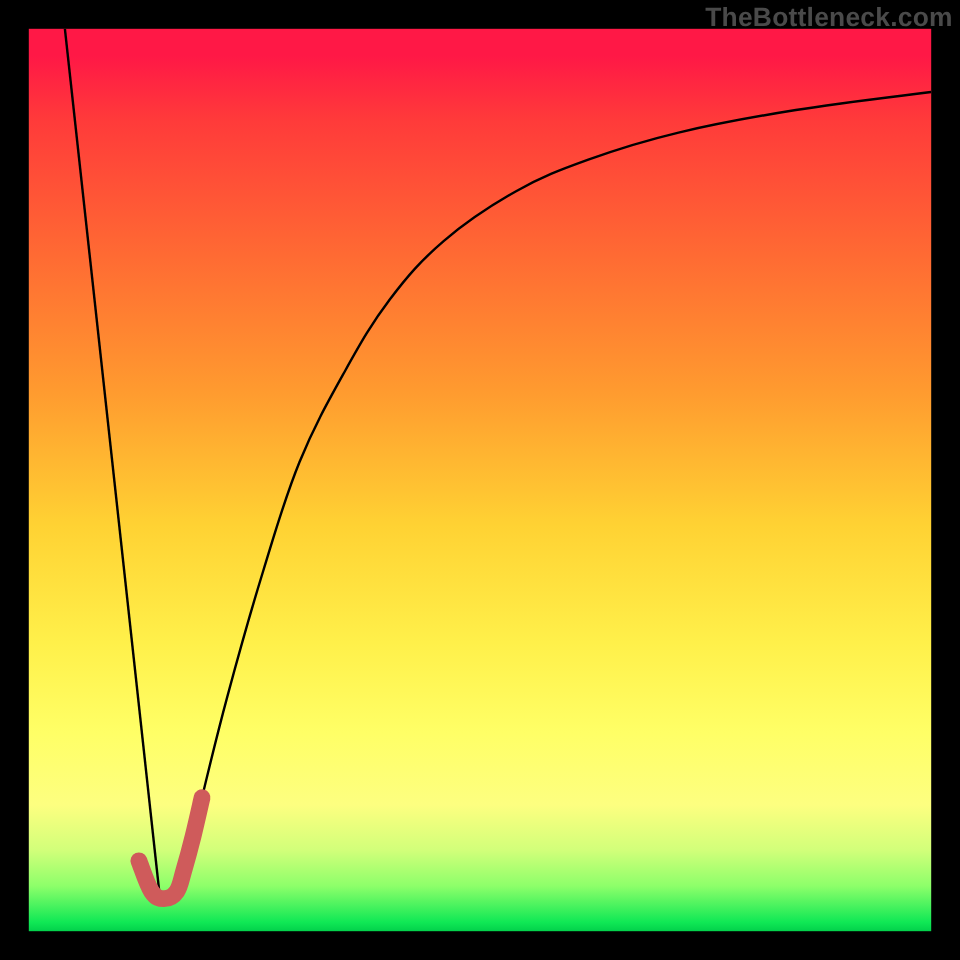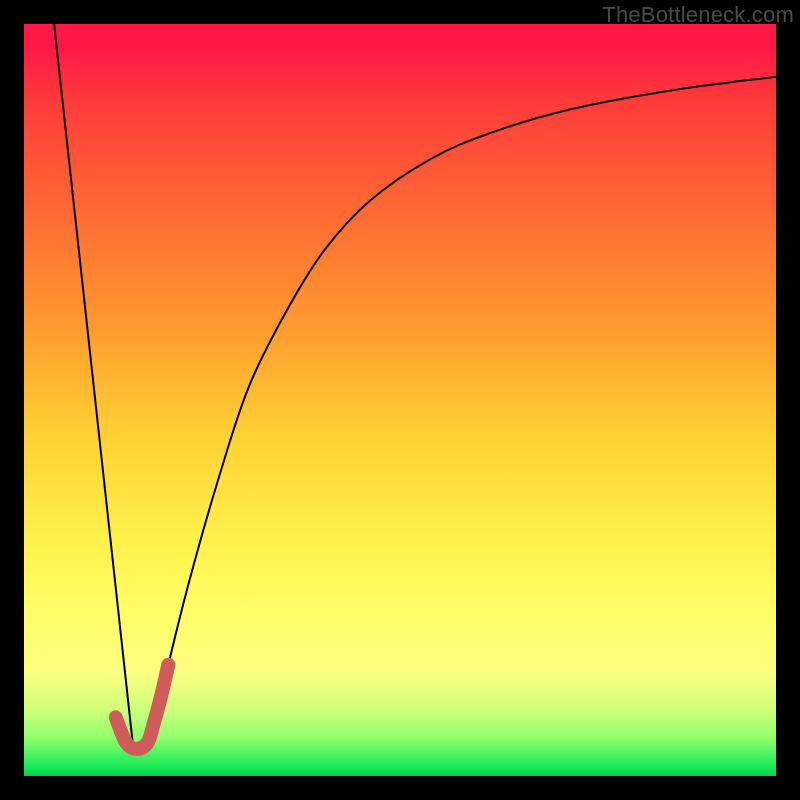--- a/index.html
+++ b/index.html
@@ -40,21 +40,21 @@
     top: 0;
     width: 752px;
     height: 752px;
   }
   .watermark {
     position: absolute;
     top: 2px;
     right: 6px;
     color: #4a4a4a;
     font-size: 22px;
-    font-weight: 400;
+    font-weight: 700;
     letter-spacing: 0.2px;
     user-select: none;
   }
 </style>
 </head>
 <body>
 
 <div class="frame">
   <svg class="plot" viewBox="0 0 752 752" preserveAspectRatio="none">
     <path id="path-left-line" fill="none" d="M30.08 0.00 L109.04 721.92" stroke="#000000" stroke-width="2"></path>

